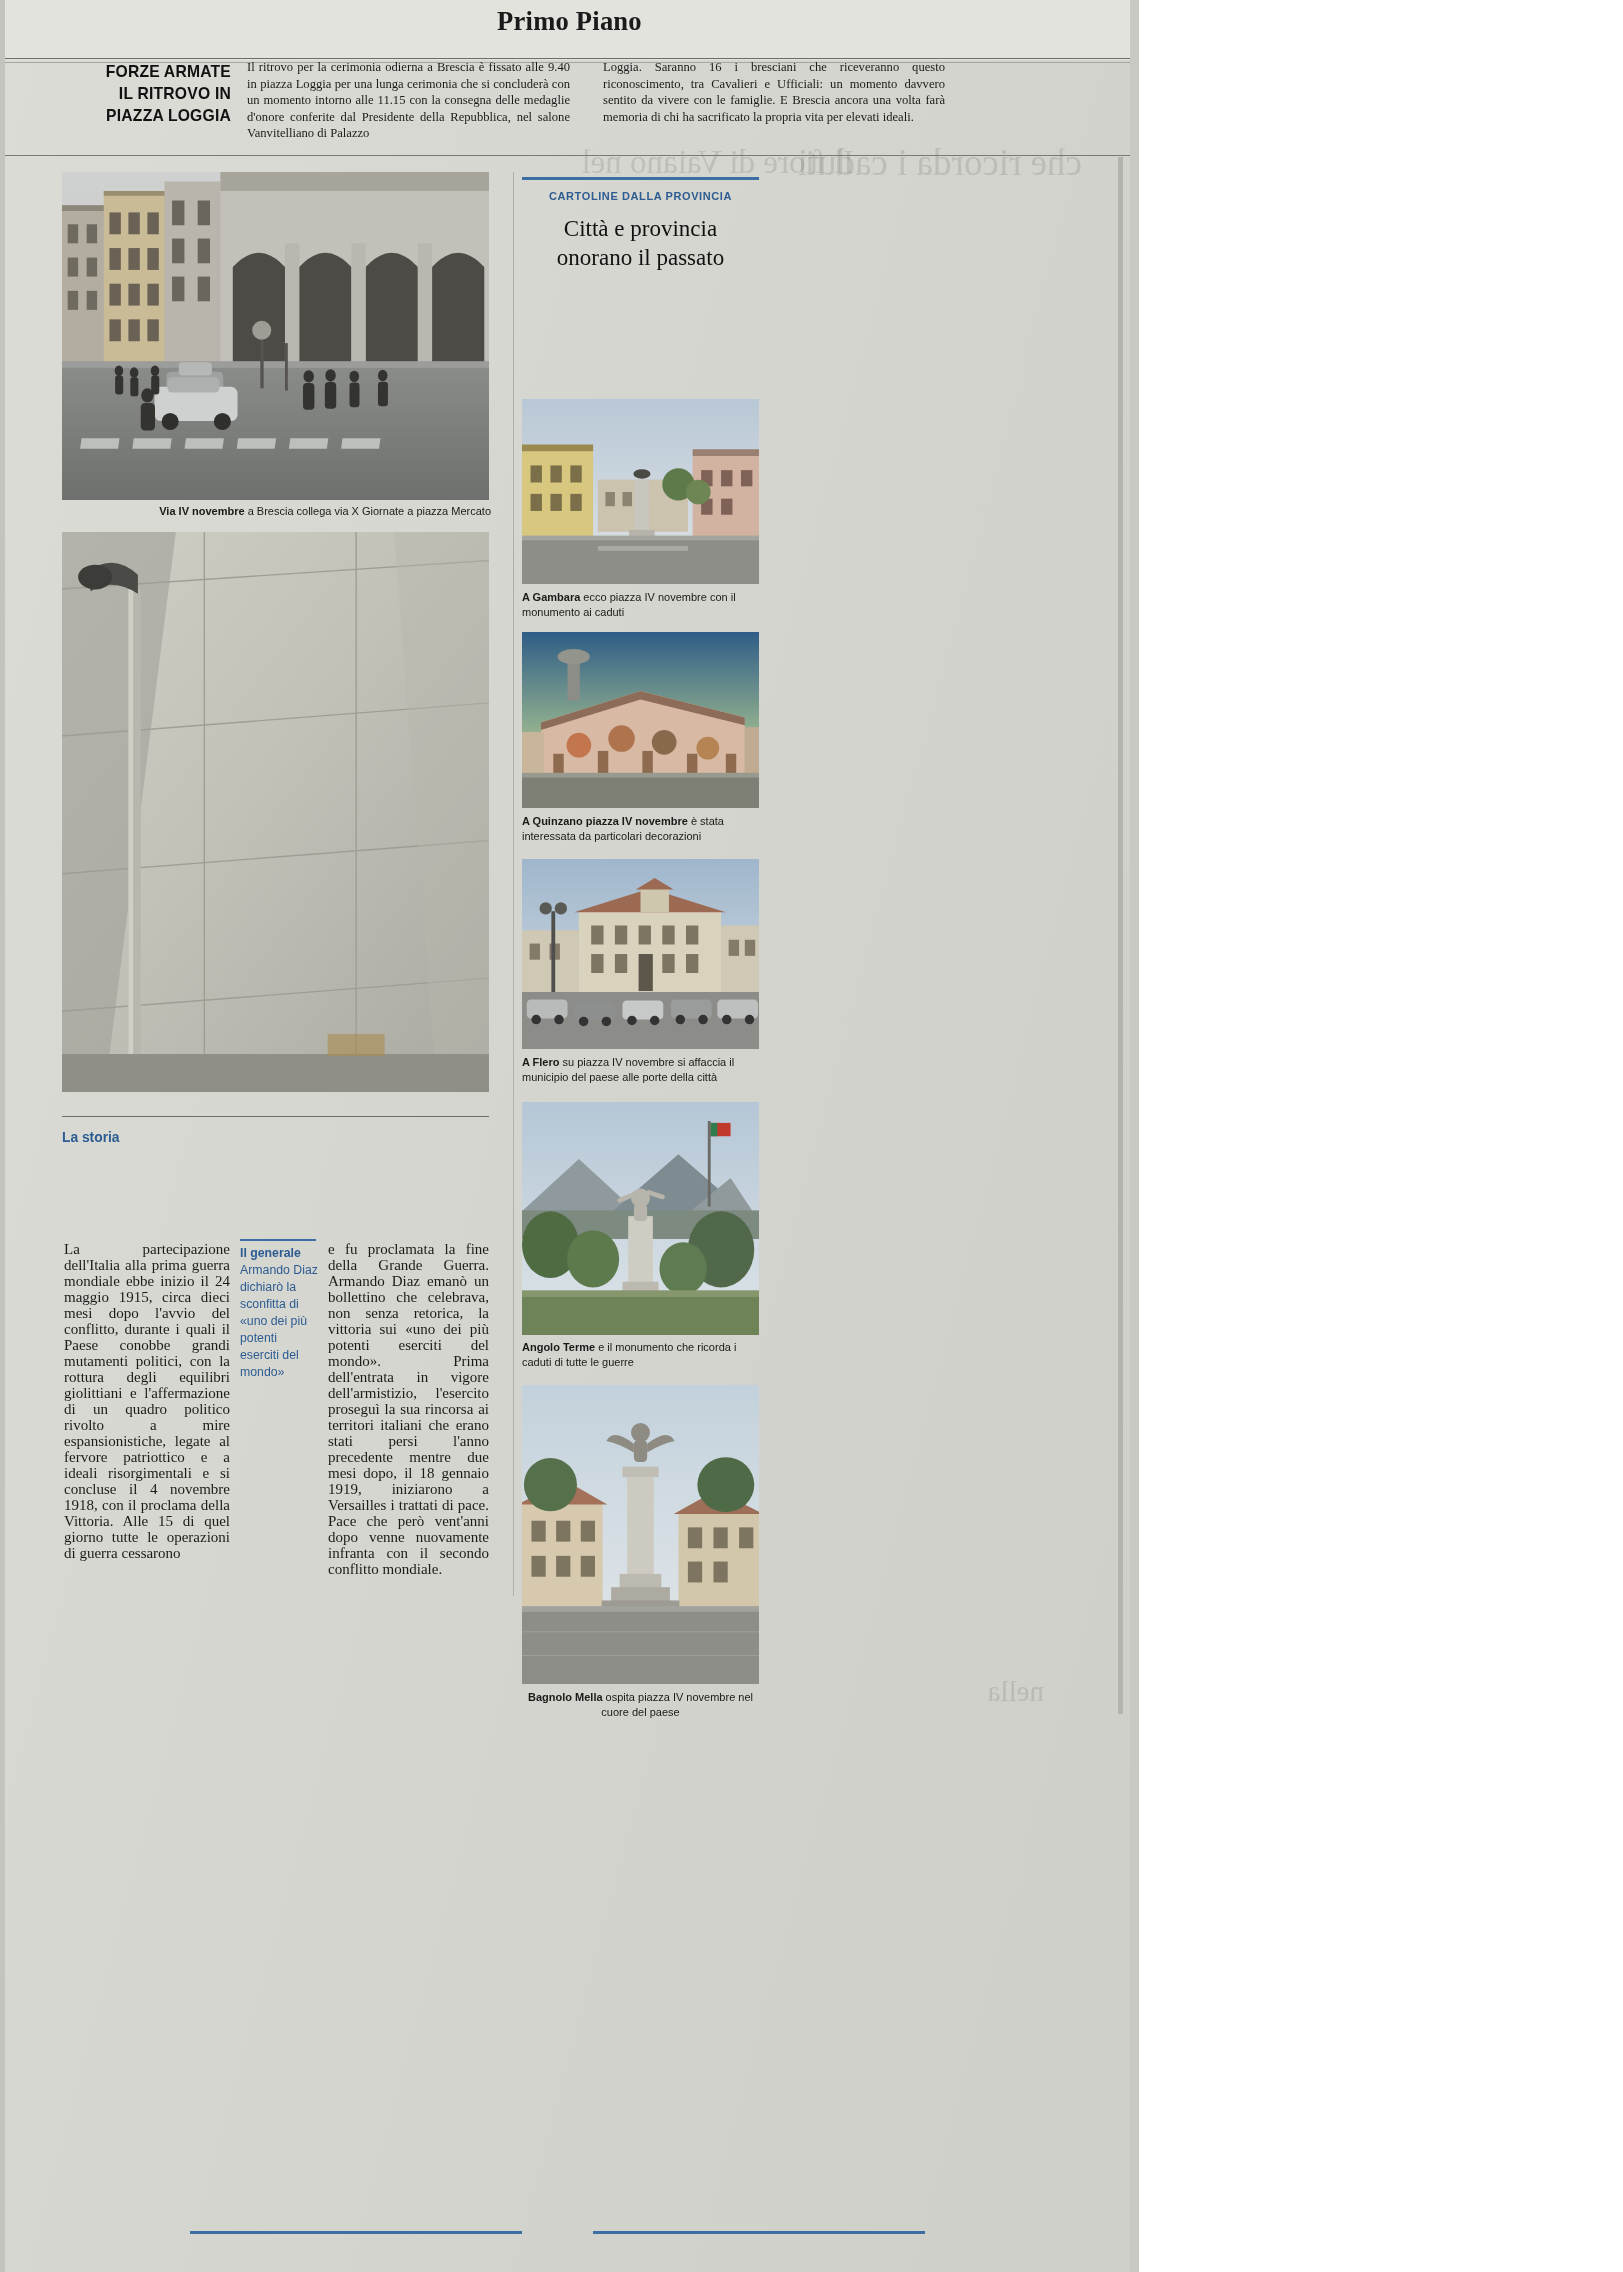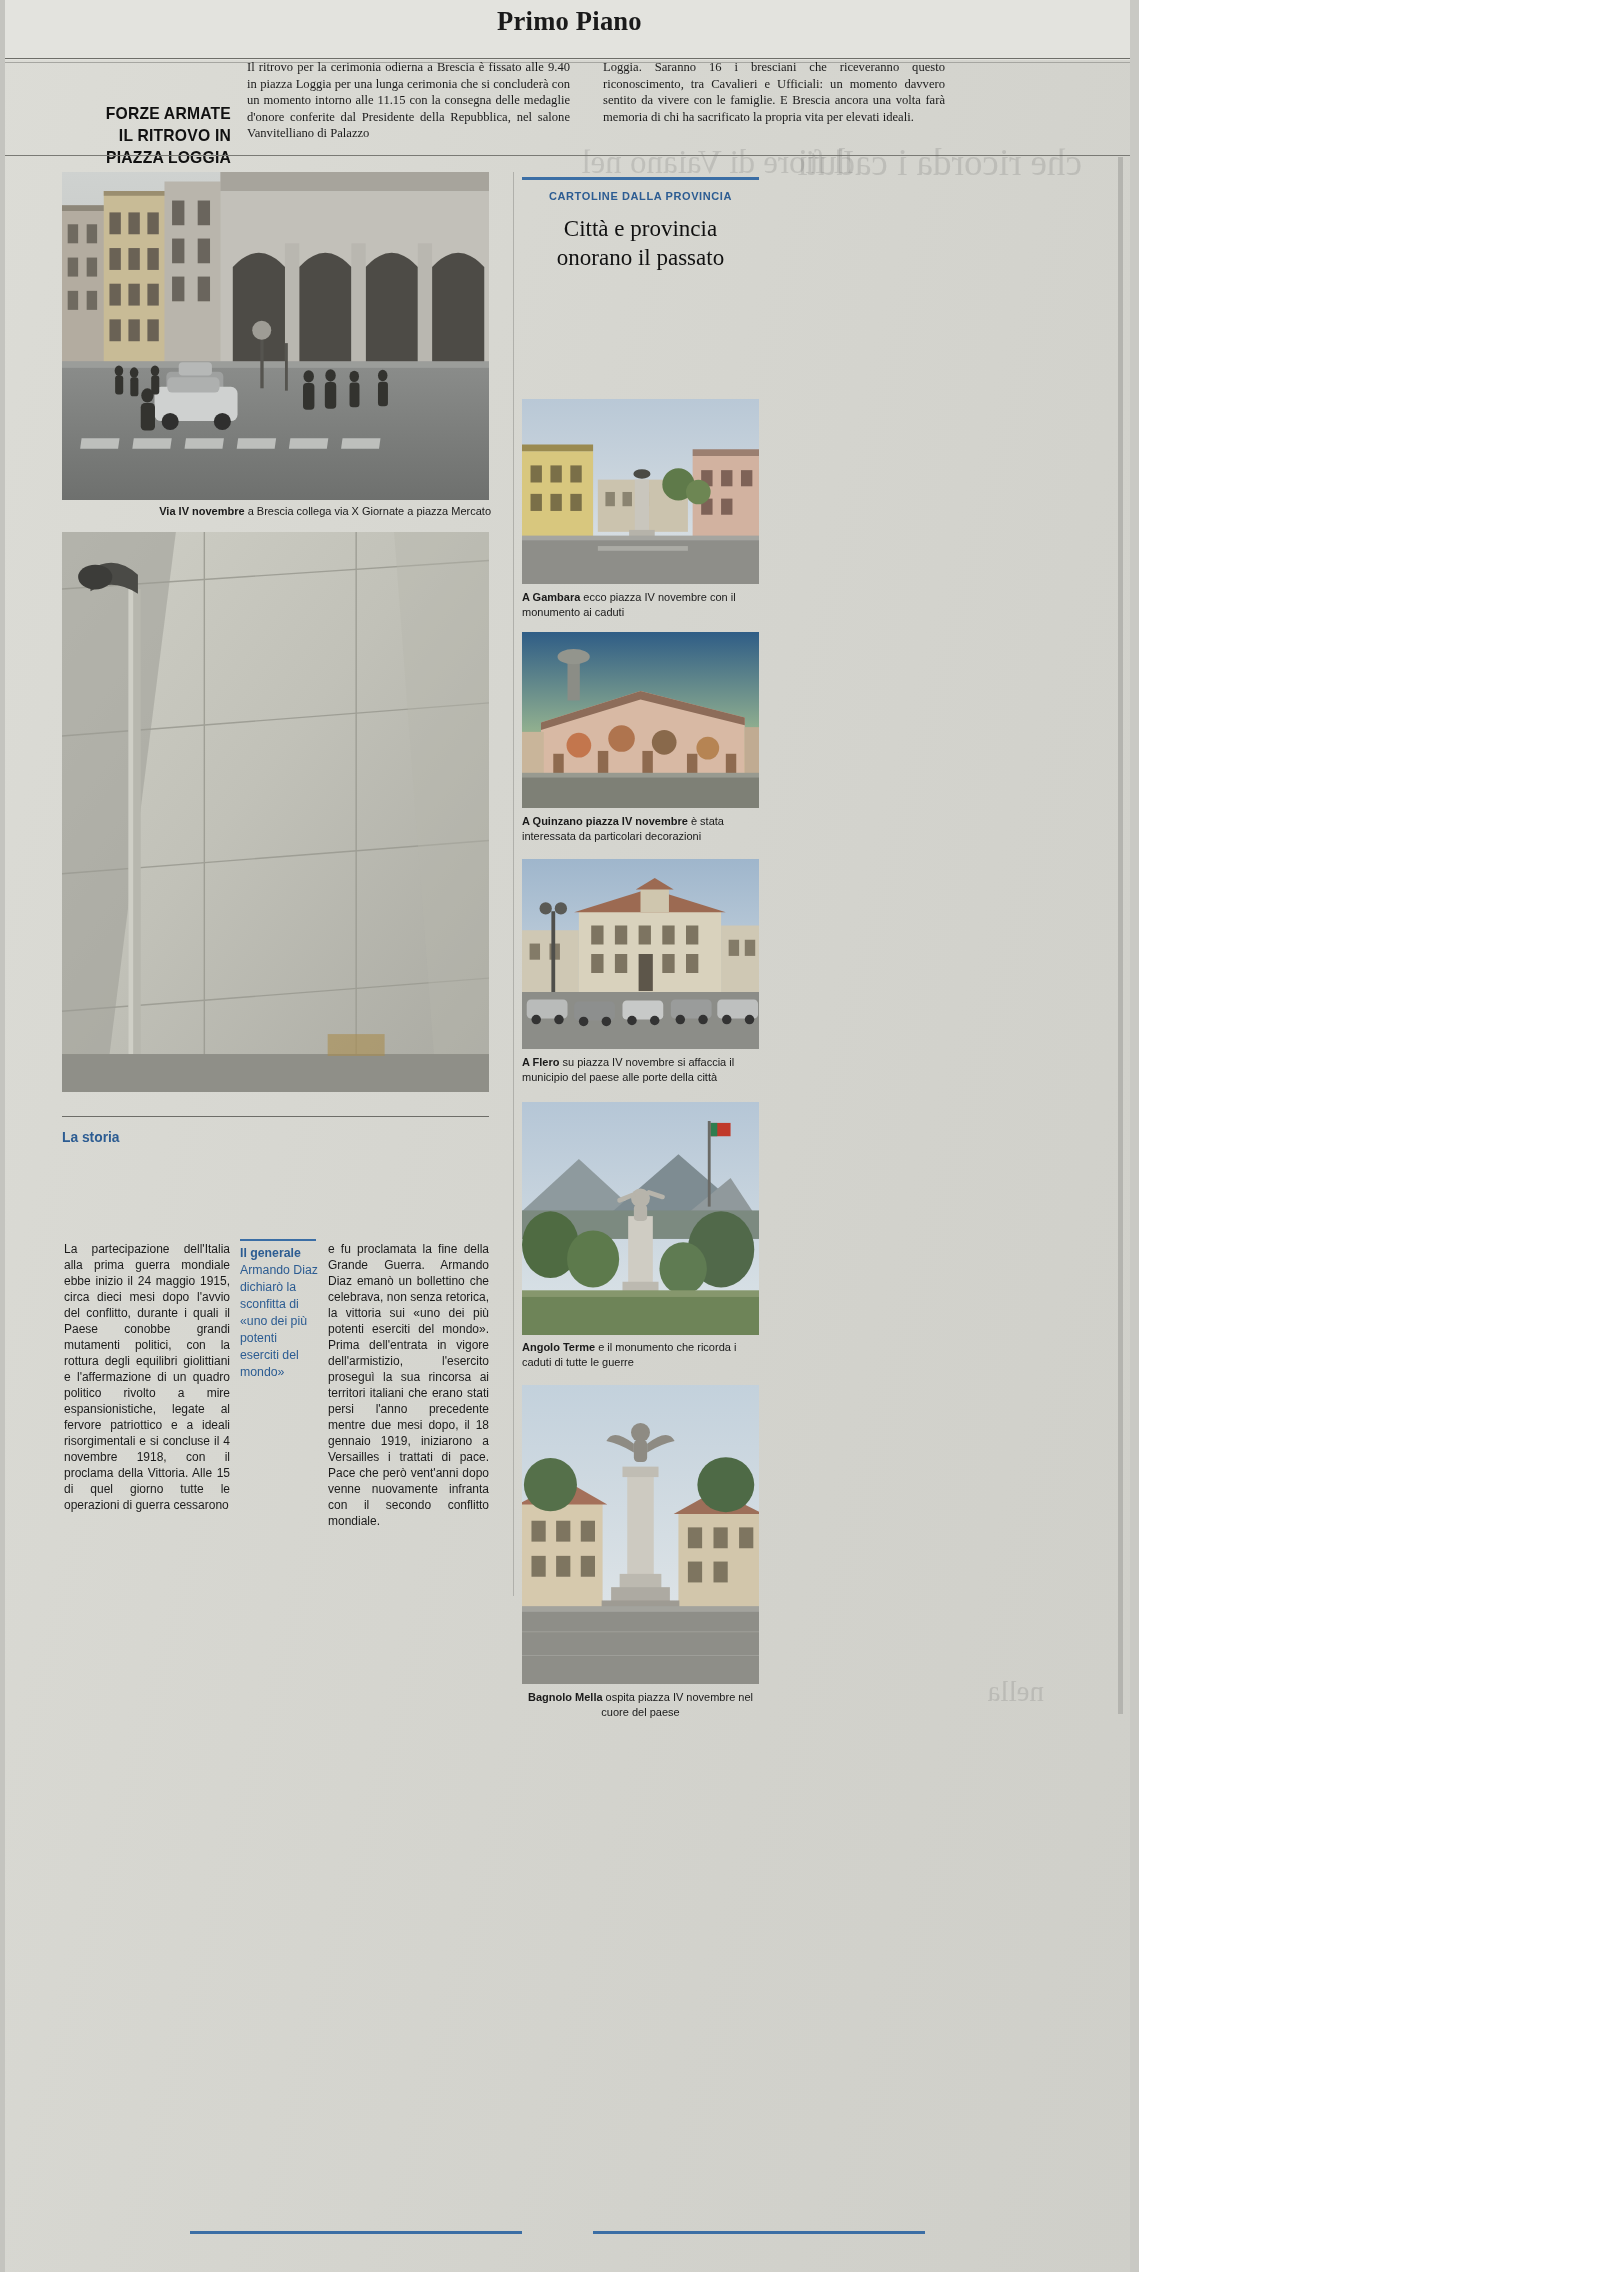--- a/index.html
+++ b/index.html
@@ -72,21 +72,20 @@
     left: 89px;
     top: 61px;
     width: 142px;
     text-align: right;
     font-family: "Liberation Sans", sans-serif;
     font-weight: bold;
     font-size: 15.7px;
     line-height: 22px;
     letter-spacing: 0.2px;
     color: #111;
-    margin-top: 42px;
   }
   .intro-col {
     position: absolute;
     font-family: "Liberation Serif", serif;
     font-size: 12.6px;
     line-height: 16.6px;
     color: #1b1b1b;
     text-align: justify;
   }
   .intro-col.c1 { left: 247px; top: 59px; width: 323px; }
@@ -145,22 +144,22 @@
   .story-title {
     position: absolute;
     font-family: "Liberation Serif", serif;
     font-size: 27.5px;
     line-height: 34px;
     color: #111;
     text-align: center;
   }
   .story-col {
     position: absolute;
-    font-family: Liberation Sans, sans-serif;
-    font-size: 12px;
+    font-family: Liberation Serif, serif;
+    font-size: 15px;
     line-height: 16px;
     color: #1b1b1b;
     text-align: justify;
     hyphens: auto;
   }
   .pull {
     position: absolute;
     font-family: "Liberation Sans", sans-serif;
     font-size: 12.3px;
     line-height: 17px;

